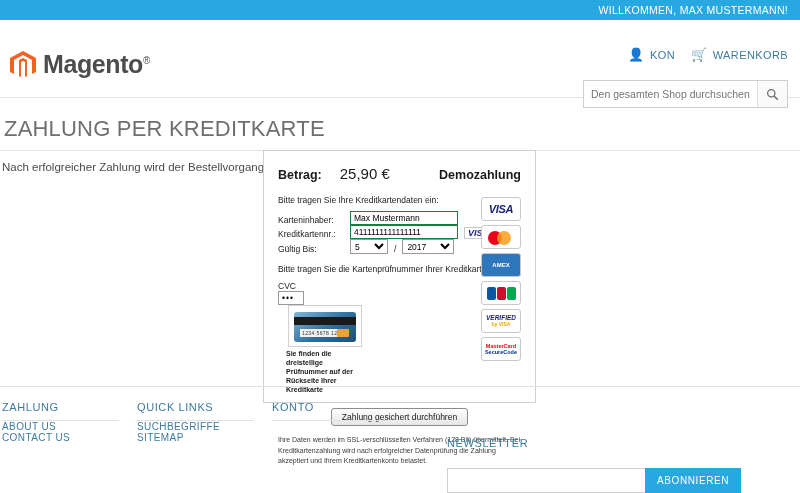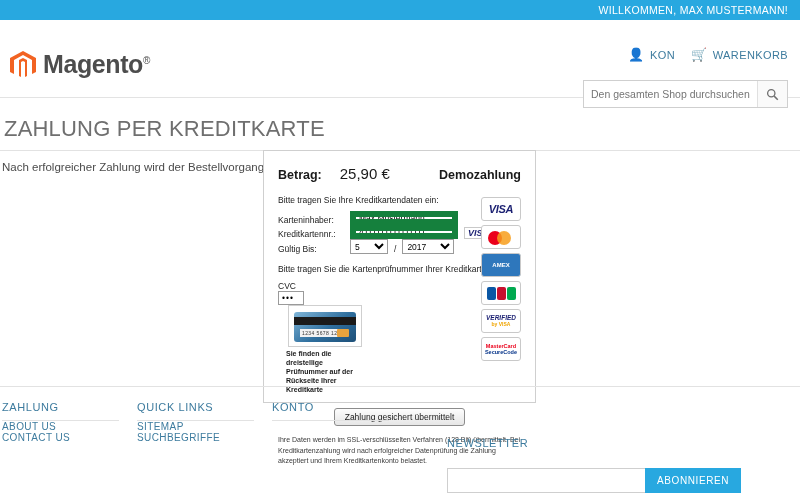--- a/index.html
+++ b/index.html
@@ -133,21 +133,21 @@
   .form-row {
     display: flex; align-items: flex-end;
     margin-bottom: 0;
   }
   .form-label {
     width: 72px;
     font-size: 8.5px;
     color: #1a1a1a;
   }
   .form-input {
-    border: 6px solid #15803d;
+    border: 1px solid #15803d;
     height: 14px;
     font-size: 8.5px;
     padding: 0 3px;
     font-family: "Liberation Sans", sans-serif;
     color: #000;
     background: #fff;
     outline: none;
   }
   .inp-holder { width: 108px; }
   .inp-number { width: 108px; }
@@ -428,39 +428,39 @@
           <span class="cvc-stripe"></span>
           <span class="cvc-sig"></span>
           <span class="cvc-num">1234 5678 123</span>
           <span class="cvc-dots"></span>
         </span>
       </span>
       <span class="cvc-text">Sie finden die dreistellige Prüfnummer auf der Rückseite Ihrer Kreditkarte</span>
     </div>
 
     <div class="submit-wrap">
-      <button class="submit-btn">Zahlung gesichert übermittelt</button>
+      <button class="submit-btn">Zahlung gesichert durchführen</button>
     </div>
 
     <div class="legal">Ihre Daten werden im SSL-verschlüsselten Verfahren (128 Bit) übermittelt. Bei Kreditkartenzahlung wird nach erfolgreicher Datenprüfung die Zahlung akzeptiert und Ihrem Kreditkartenkonto belastet.</div>
   </div>
 
   <div class="footer">
     <div class="foot-cols">
 
       <div class="foot-col">
         <div class="foot-title">ZAHLUNG</div>
         <a class="foot-link" href="#">ABOUT US</a>
         <a class="foot-link" href="#">CONTACT US</a>
       </div>
 
       <div class="foot-col">
         <div class="foot-title">QUICK LINKS</div>
+        <a class="foot-link" href="#">SUCHBEGRIFFE</a>
         <a class="foot-link" href="#">SITEMAP</a>
-        <a class="foot-link" href="#">SUCHBEGRIFFE</a>
       </div>
 
       <div class="foot-col">
         <div class="foot-title">KONTO</div>
       </div>
 
       <div class="foot-col news">
         <div class="foot-title nb">NEWSLETTER</div>
         <div class="news-row">
           <input class="news-input" type="text" placeholder="" style="">

